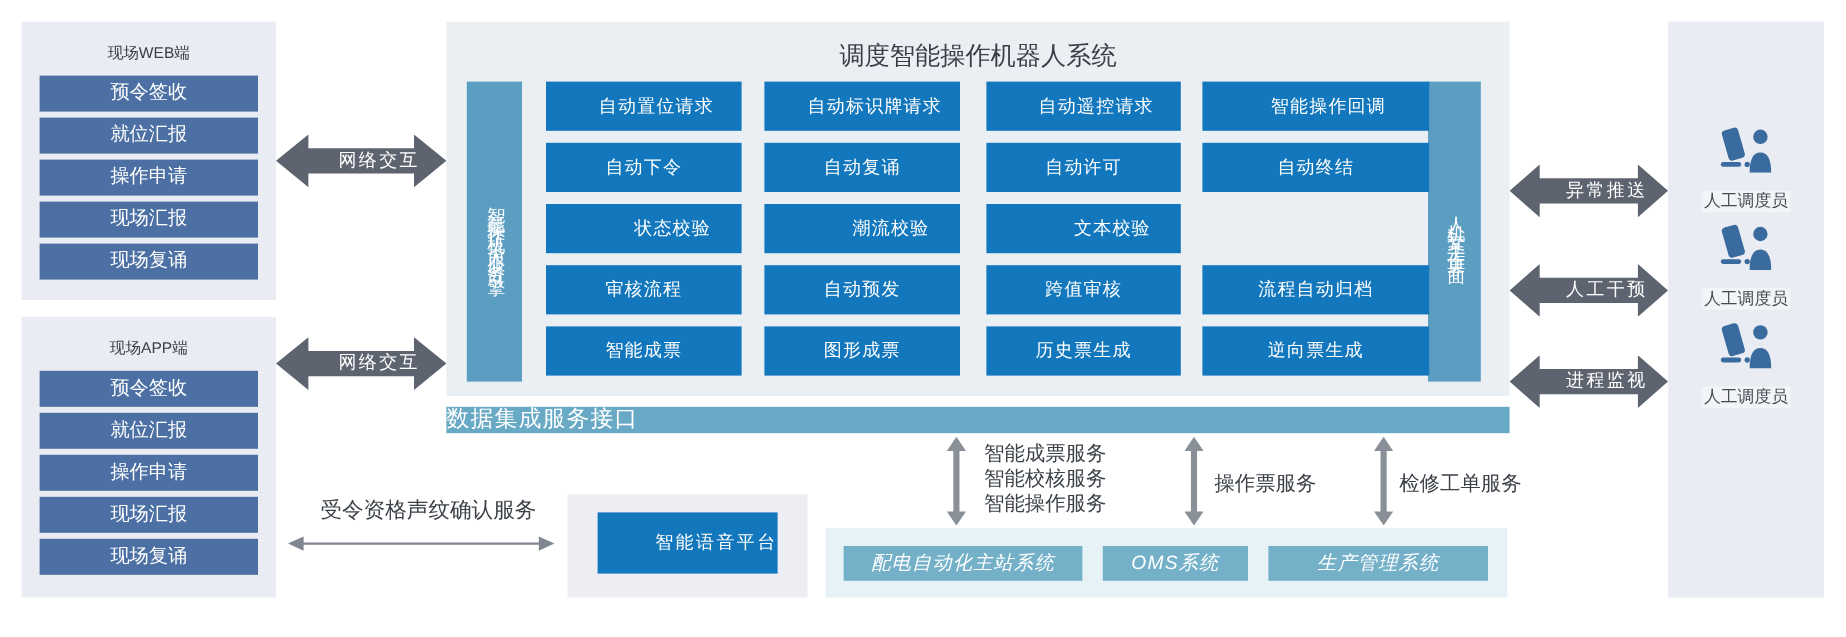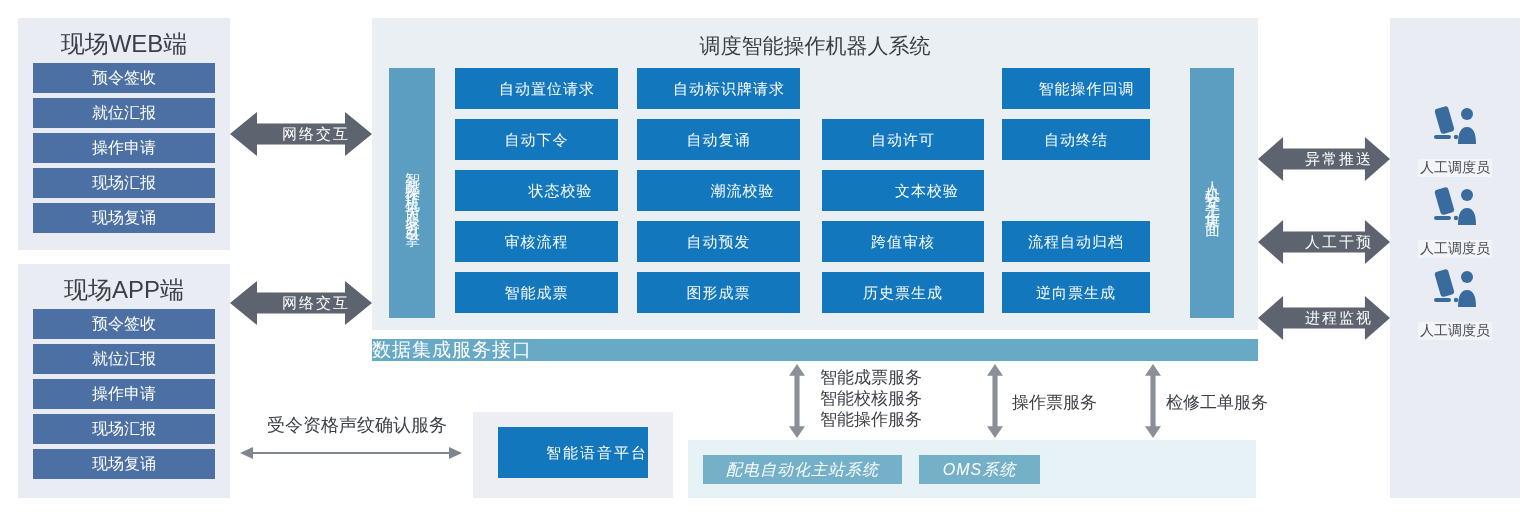--- a/index.html
+++ b/index.html
@@ -19,21 +19,21 @@
   
   .field-panel {
     background: #e9edf3;
     width: 212px;
     display: flex;
     flex-direction: column;
     align-items: center;
     padding-top: 9px;
   }
   .field-panel .ptitle {
-    font-size: 24px;
+    font-size: 13px;
     color: #3a3f45;
     height: 36px;
     line-height: 34px;
   }
   .field-items { display: flex; flex-direction: column; gap: 5px; }
   .field-item {
     width: 182px; height: 30px;
     background: #4c70a3;
     color: #ffffff;
     font-size: 16px;
@@ -90,21 +90,21 @@
     background: #1377bd;
     color: #ffffff;
     font-size: 15px;
     text-align: center;
     line-height: 41px;
     letter-spacing: 1px;
   }
   .c1 { left: 83px;  width: 163px; }
   .c2 { left: 265px; width: 163px; }
   .c3 { left: 450px; width: 162px; }
-  .c4 { left: 630px; width: 148px; }
+  .c4 { left: 630px; width: 189px; }
   .r1 { top: 50px; padding-left: 21px; } .r2 { top: 101px; } .r3 { top: 152px; padding-left: 48px; }
   .r4 { top: 203px; } .r5 { top: 254px; }
 
   
   #data-bus {
     left: 372px; top: 339px;
     width: 886px; height: 22px;
     background: #68a9c6;
     color: #ffffff;
     font-size: 19px;
@@ -228,20 +228,21 @@
   <div class="fat-arrow" style="left:230px; top:281px; width:142px;">网络交互</div>
 
   <div class="panel" id="main-panel">
     <div id="main-title">调度智能操作机器人系统</div>
 
     <div class="vbar" id="engine-bar">智能操作机器人服务引擎</div>
     <div class="vbar" id="hmi-bar">人机交互工作界面</div>
 
     <div class="gbtn r1 c1">自动置位请求</div>
     <div class="gbtn r1 c2">自动标识牌请求</div>
+    <div class="gbtn r1 c3">自动遥控请求</div>
     <div class="gbtn r1 c4">智能操作回调</div>
 
     <div class="gbtn r2 c1">自动下令</div>
     <div class="gbtn r2 c2">自动复诵</div>
     <div class="gbtn r2 c3">自动许可</div>
     <div class="gbtn r2 c4">自动终结</div>
 
     <div class="gbtn r3 c1">状态校验</div>
     <div class="gbtn r3 c2">潮流校验</div>
     <div class="gbtn r3 c3">文本校验</div>
@@ -326,15 +327,16 @@
     <div>智能成票服务</div>
     <div>智能校核服务</div>
     <div>智能操作服务</div>
   </div>
   <div class="svc-label" style="left:1012px; top:392px;">操作票服务</div>
   <div class="svc-label" style="left:1166px; top:392px;">检修工单服务</div>
 
   <div class="panel" id="systems-panel">
     <div class="sysbox" id="sysbox-1">配电自动化主站系统</div>
     <div class="sysbox" id="sysbox-2">OMS系统</div>
+    <div class="sysbox" id="sysbox-3">生产管理系统</div>
   </div>
 
 </div>
 
 </body></html>

